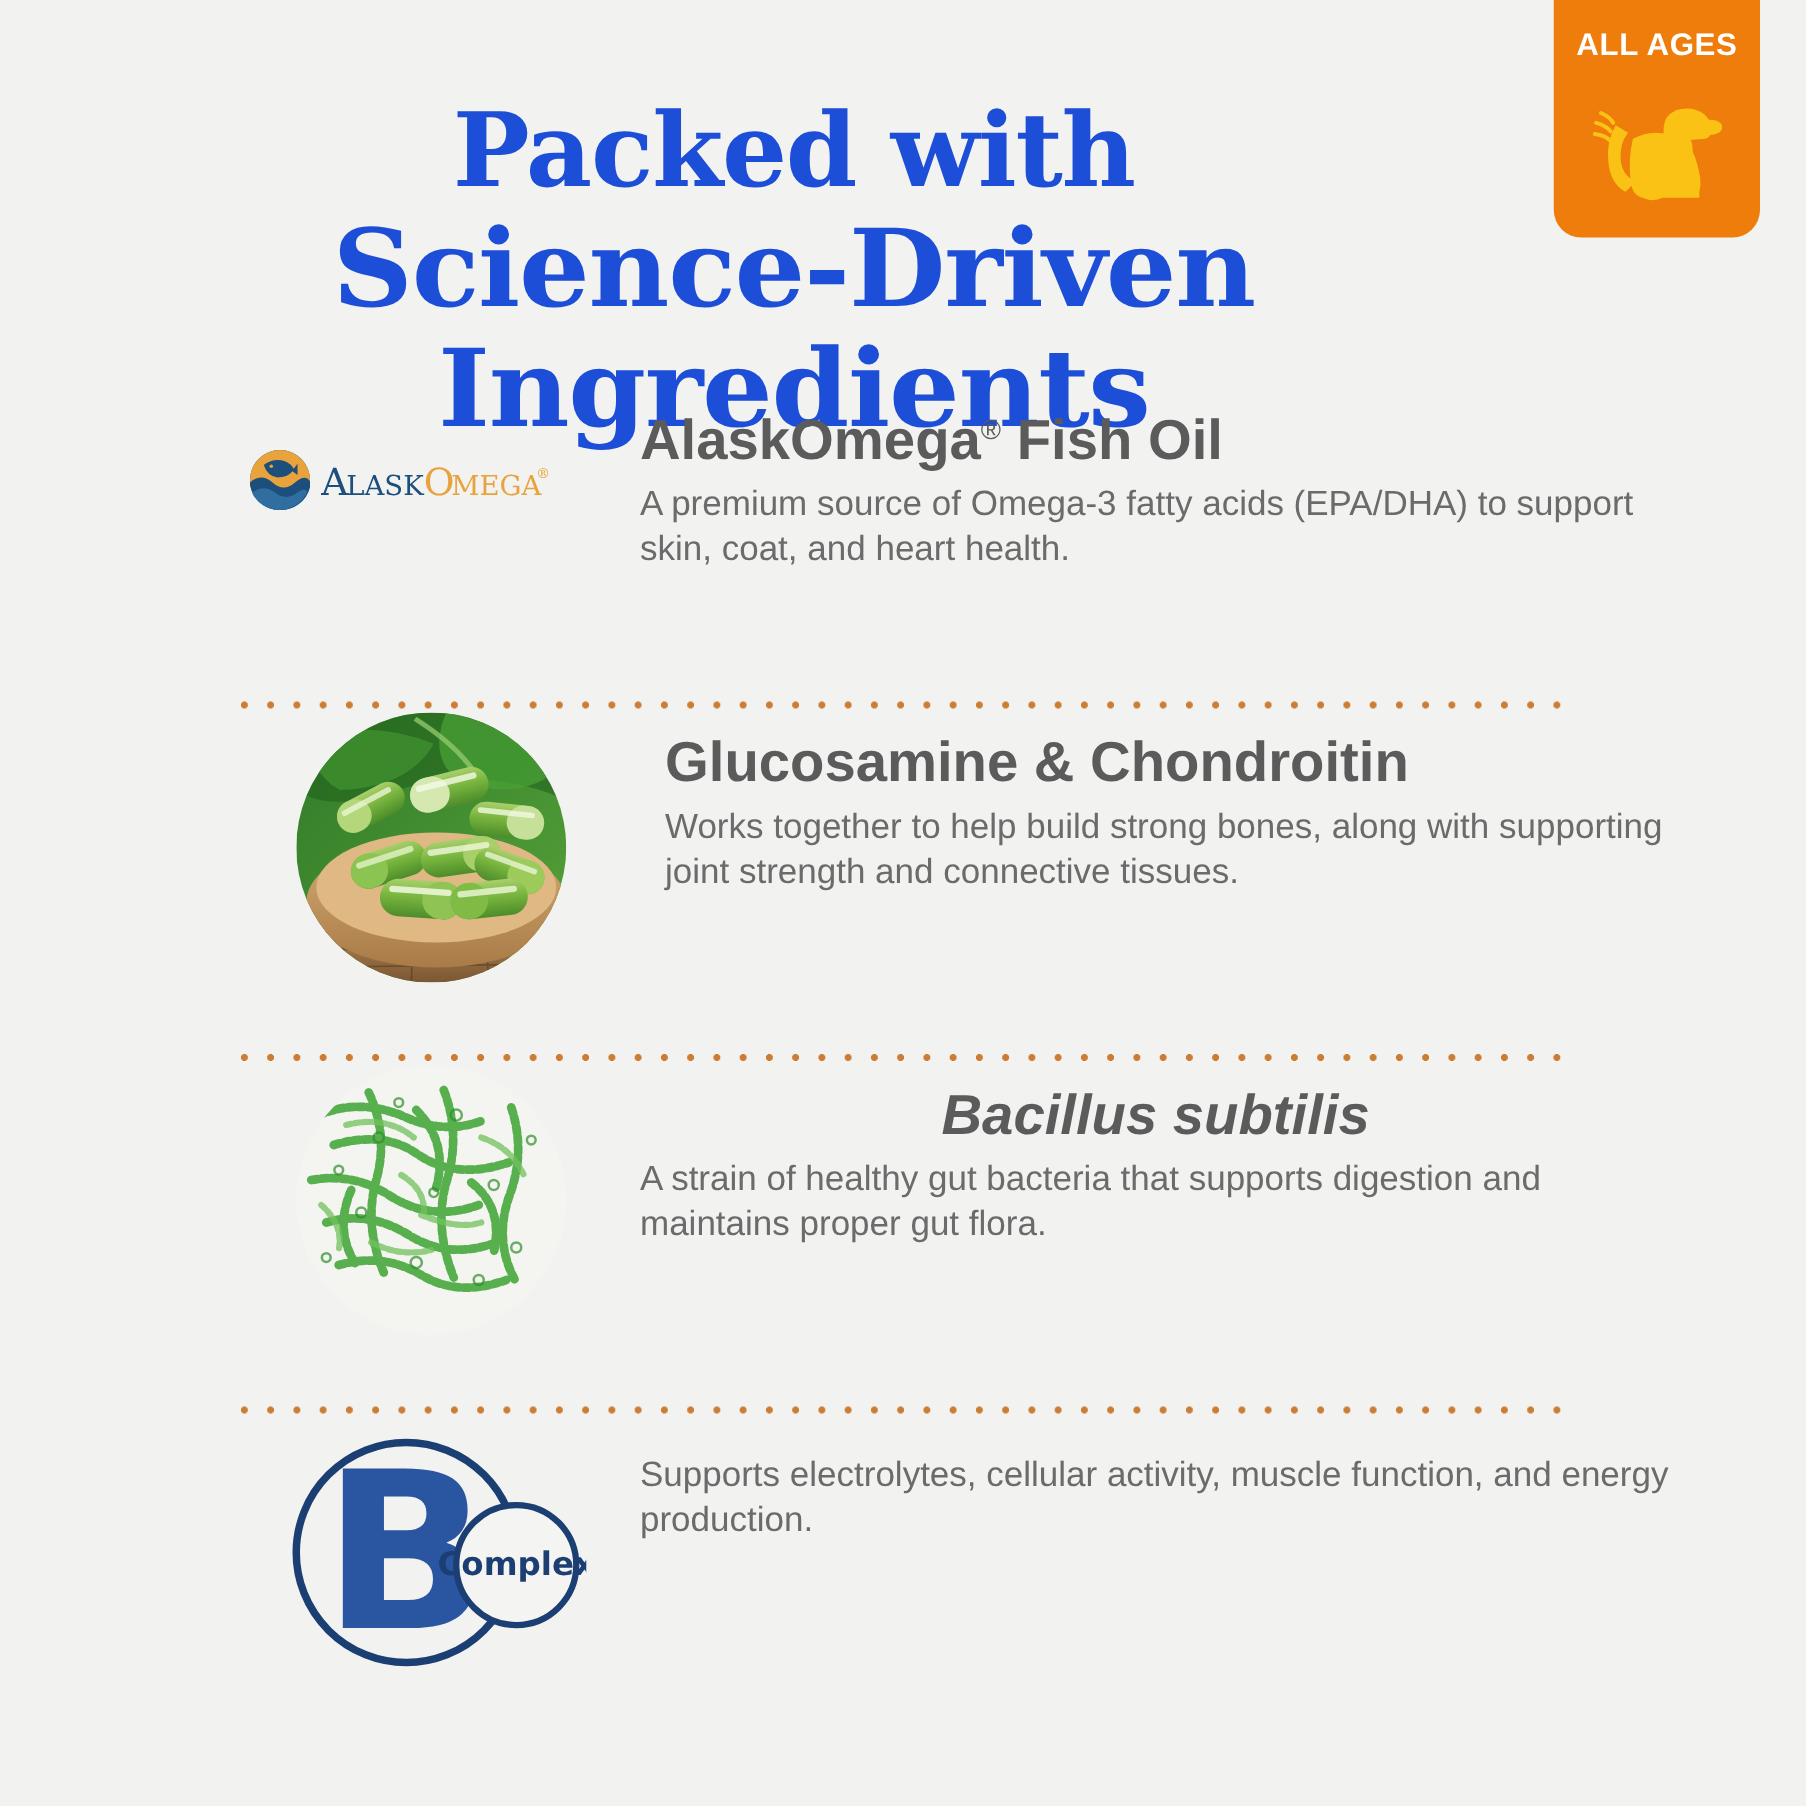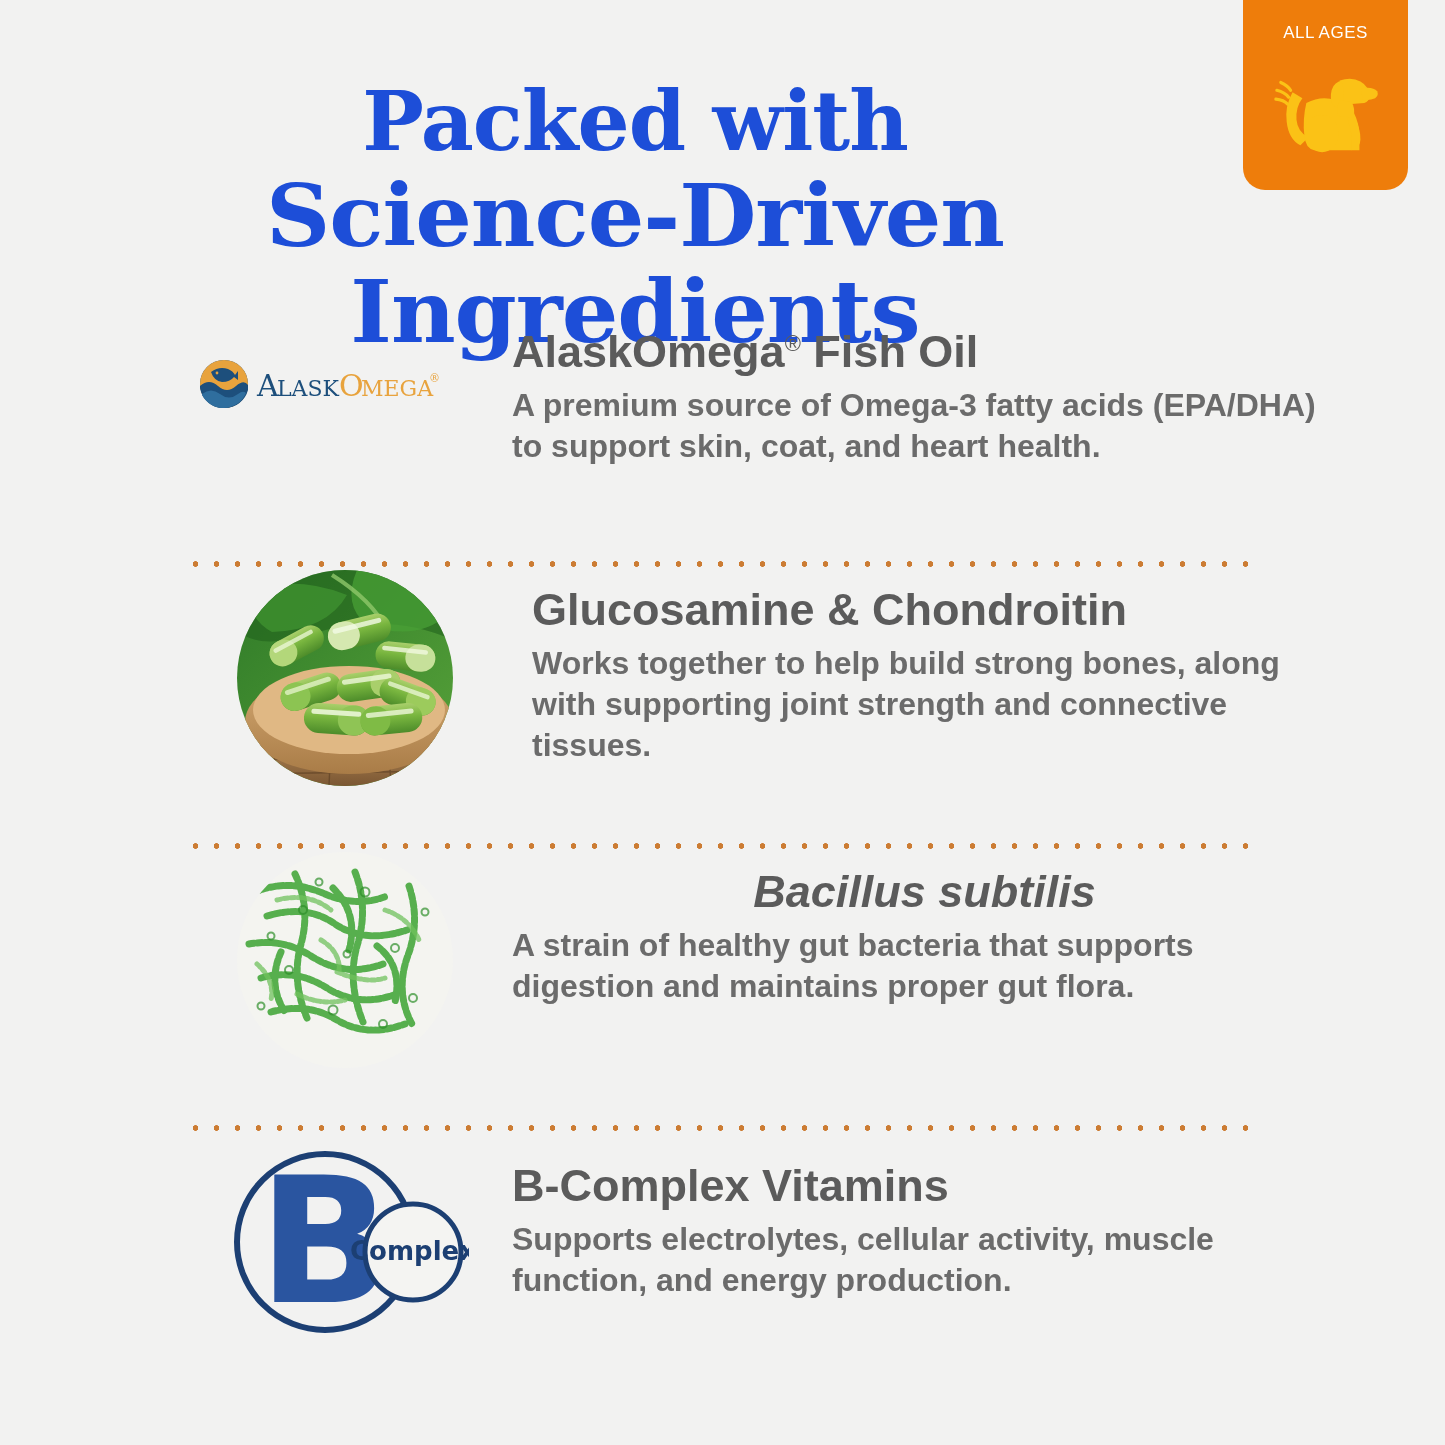--- a/index.html
+++ b/index.html
@@ -24,22 +24,22 @@
     height: 202px;
     background: #ee7d0b;
     border-radius: 0 0 22px 22px;
     display: flex;
     flex-direction: column;
     align-items: center;
   }
   .badge-label {
     margin-top: 36px;
     color: #ffffff;
-    font-size: 17px;
-    font-weight: normal;
+    font-size: 25px;
+    font-weight: bold;
     letter-spacing: 0.5px;
     line-height: 1;
   }
   .badge-dog {
     margin-top: 8px;
     width: 118px;
     height: 118px;
   }
 
   
@@ -97,24 +97,24 @@
     white-space: nowrap;
   }
   .ing-title.italic { font-style: italic; text-align: center; }
   .ing-title sup {
     font-size: 22px;
     vertical-align: super;
     font-weight: normal;
   }
   .ing-desc {
     color: #6b6b6b;
-    font-size: 32px;
+    font-size: 28px;
     line-height: 1.27;
     margin: 0;
-    font-weight: 700;
+    font-weight: 400;
   }
 
   
   .row-1 { height: 232px; }
   .row-2 { height: 270px; gap: 20px; }
   .row-3 { height: 270px; }
   .row-4 { height: 250px; }
 
   .row-1 .icon-cell { padding-top: 28px; }
   .row-2 .icon-cell { padding-top: 0px; }
@@ -370,18 +370,17 @@
   <div class="row row-4">
     <div class="icon-cell">
       <svg class="bcomplex" viewBox="0 0 248 200">
         <circle cx="104" cy="100" r="88" fill="none" stroke="#1c3f73" stroke-width="6"></circle>
         <text x="104" y="160" text-anchor="middle" font-family="'DejaVu Sans',sans-serif" font-size="175" font-weight="bold" fill="#2a55a0">B</text>
         <circle cx="192" cy="110" r="48" fill="#f4f4f2" stroke="#1c3f73" stroke-width="5"></circle>
         <text x="192" y="118" text-anchor="middle" font-family="'DejaVu Sans',sans-serif" font-size="26" font-weight="bold" fill="#1c3f73">Complex</text>
       </svg>
     </div>
     <div class="text-cell">
-      <h2 class="ing-title">B-Complex Vitamins</h2>
       <p class="ing-desc">Supports electrolytes, cellular activity, muscle function, and energy production.</p>
     </div>
   </div>
 
 </div>
 
 </body></html>

